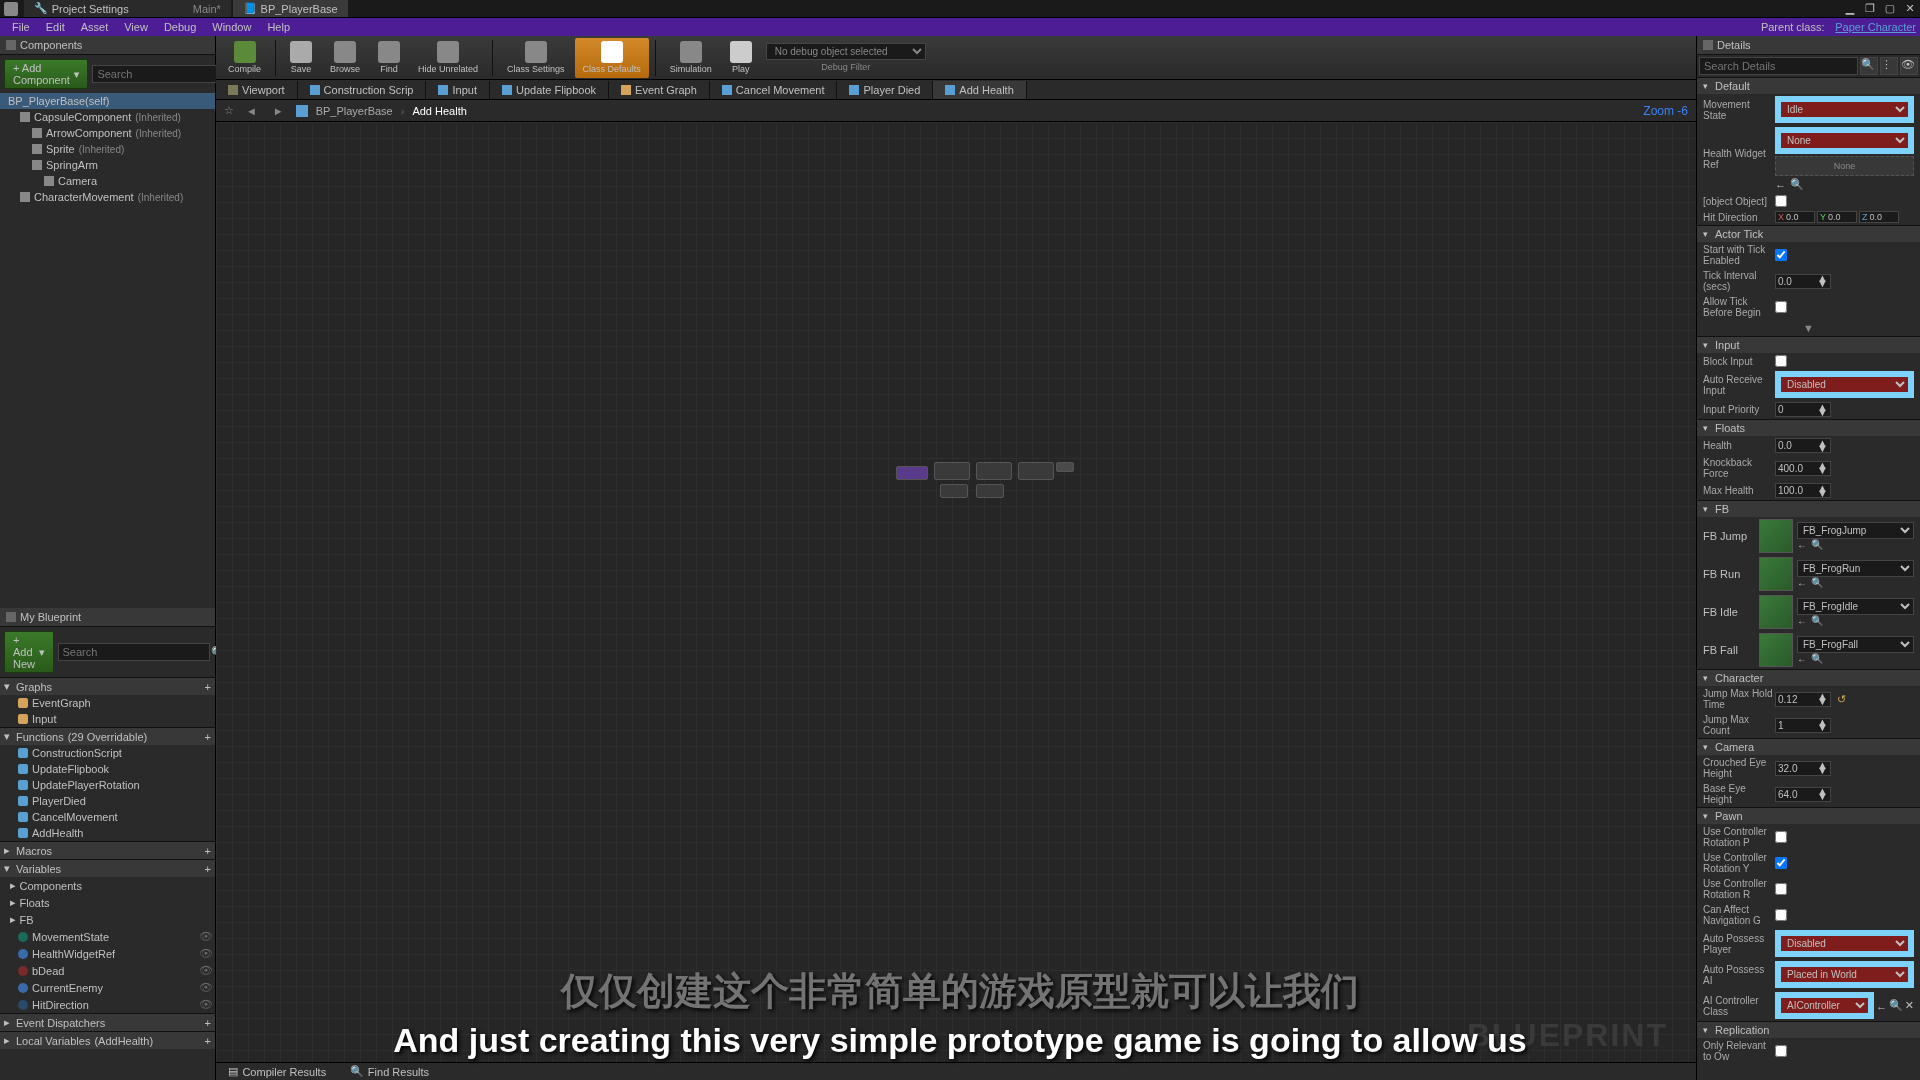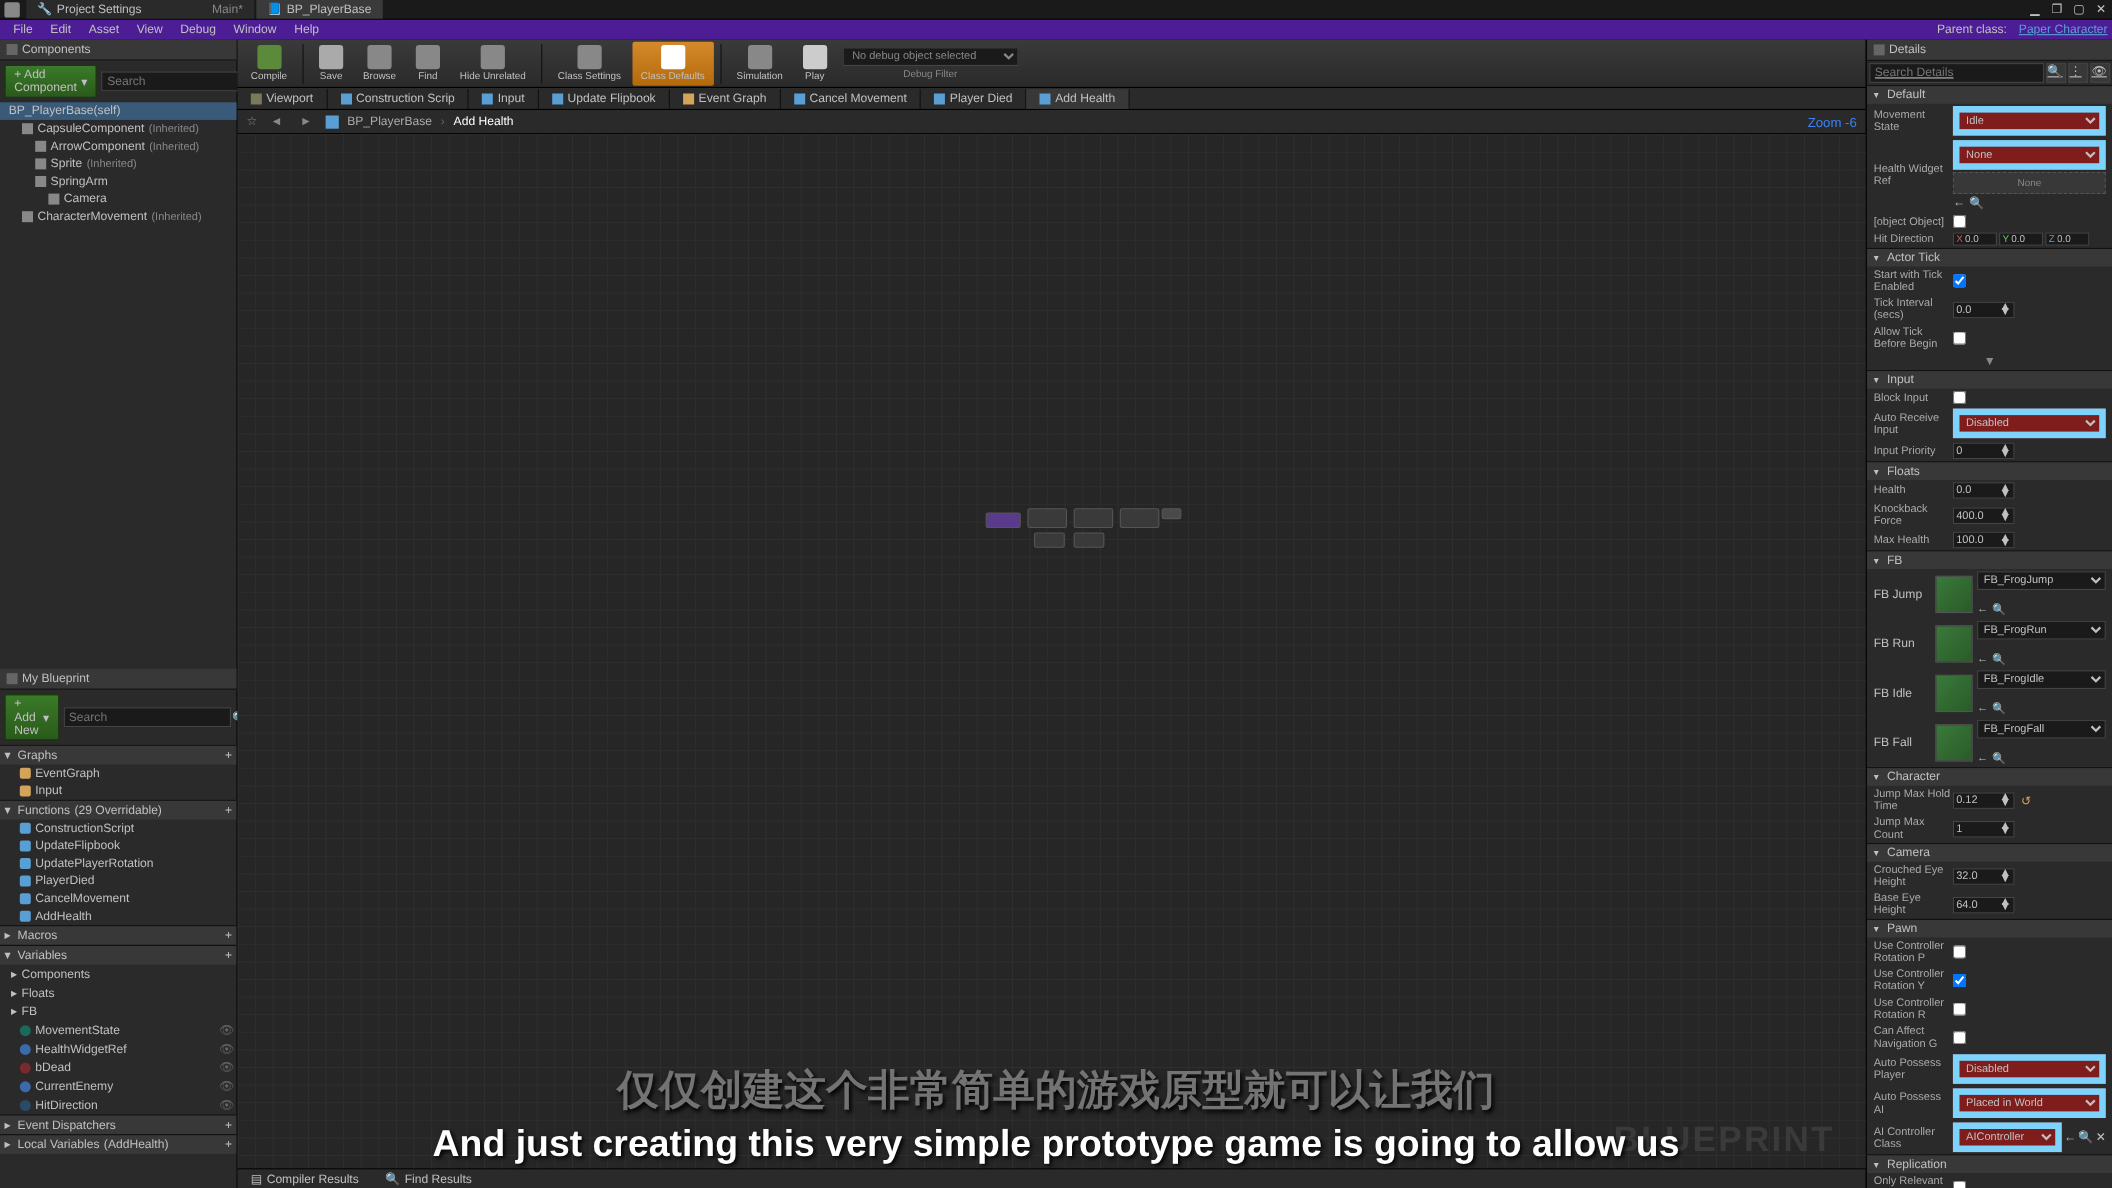--- a/index.html
+++ b/index.html
@@ -87,41 +87,41 @@
 .graph-canvas .watermark { position: absolute; right: 28px; bottom: 8px; font-size: 32px; font-weight: bold; color: #3a3a3a; letter-spacing: 2px; }
 .graph-nodes { position: absolute; top: 340px; left: 680px; width: 180px; height: 40px; }
 .node { position: absolute; background: #3a3a3a; border: 1px solid #555; border-radius: 2px; }
 
 
 .bottom-tabs { height: 18px; background: #2a2a2a; display: flex; align-items: center; border-top: 1px solid #000; }
 .bottom-tab { padding: 2px 12px; display: flex; align-items: center; gap: 4px; cursor: pointer; }
 
 
 .right-panel { width: 224px; background: #2a2a2a; border-left: 1px solid #000; display: flex; flex-direction: column; overflow: auto; }
-.details-search { display: flex; padding: 2px; gap: 2px; text-decoration: underline; }
+.details-search { display: flex; padding: 2px; gap: 2px; }
 .details-search input { flex: 1; background: #1a1a1a; border: 1px solid #444; padding: 2px 4px; color: #888; }
 .details-search .search-btn { width: 18px; height: 18px; background: #383838; border: 1px solid #444; cursor: pointer; }
 .detail-section { border-top: 1px solid #111; }
 .detail-section-header { background: #383838; padding: 2px 6px; display: flex; align-items: center; gap: 4px; cursor: pointer; }
 .detail-section-header .arrow { width: 8px; font-size: 9px; }
 .detail-row { display: flex; align-items: center; padding: 2px 6px; min-height: 16px; }
 .detail-row .label { flex: 0 0 72px; font-size: 10px; color: #aaa; }
 .detail-row .value { flex: 1; display: flex; gap: 2px; align-items: center; }
 .detail-row select, .detail-row input[type="text"] { background: #7f1d1d; border: 6px solid #7dd3fc; color: #c0c0c0; font-size: 10px; padding: 1px 2px; width: 100%; }
 .detail-row input[type="checkbox"] { width: 12px; height: 12px; }
 .vec3 { display: flex; gap: 2px; }
 .vec3 .comp { display: flex; align-items: center; background: #1a1a1a; border: 1px solid #444; padding: 0 2px; }
 .vec3 .comp .axis { font-size: 9px; margin-right: 2px; }
 .vec3 .comp input { border: none; width: 26px; font-size: 9px; background: transparent; }
 .spinner { display: flex; align-items: center; background: #1a1a1a; border: 1px solid #444; width: 56px; }
 .spinner input { border: none; background: transparent; width: 40px; font-size: 10px; padding: 1px 2px; }
 .spinner .arrows { display: flex; flex-direction: column; font-size: 6px; line-height: 5px; margin-left: auto; padding-right: 2px; }
 .asset-row { display: flex; align-items: center; gap: 4px; padding: 2px 6px; }
 .asset-thumb { width: 34px; height: 34px; background: linear-gradient(135deg, #3a7a3a, #2a5a2a); border: 1px solid #555; flex-shrink: 0; }
-.asset-info { flex: 1; display: flex; flex-direction: column; gap: 12px; }
+.asset-info { flex: 1; display: flex; flex-direction: column; gap: 0; }
 .asset-info select { background: #1a1a1a; border: 1px solid #444; color: #c0c0c0; font-size: 10px; padding: 1px; }
 .asset-info .tools { display: flex; gap: 4px; }
 .asset-info .tools span { font-size: 10px; cursor: pointer; }
 .reset-arrow { color: #d4a45a; font-size: 11px; cursor: pointer; margin-left: 4px; }
 .none-box { background: #383838; border: 1px dashed #555; padding: 4px 10px; text-align: center; font-size: 9px; color: #888; }
 .expand-arrow { text-align: center; padding: 2px; cursor: pointer; color: #888; }
 
 
 .subtitles { position: absolute; bottom: 20px; left: 0; right: 0; text-align: center; pointer-events: none; }
 .subtitles .cn { font-size: 38px; font-weight: bold; color: #737373; text-shadow: 2px 2px 4px #000; }

